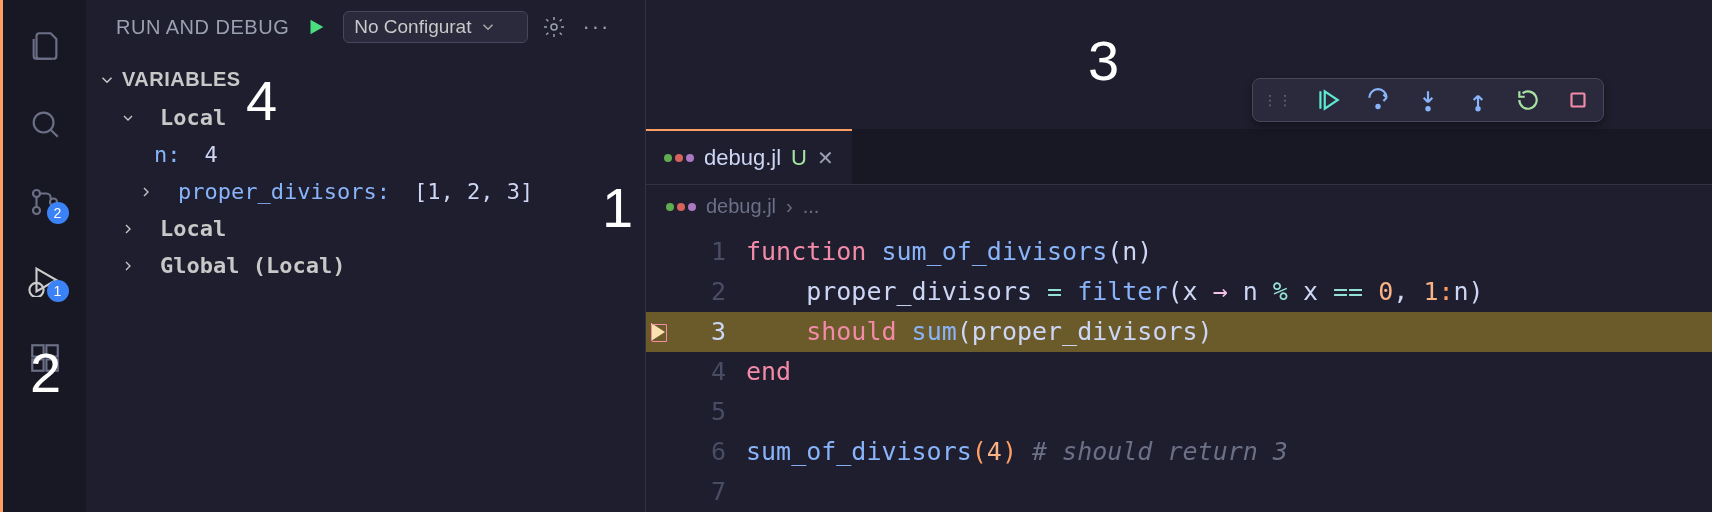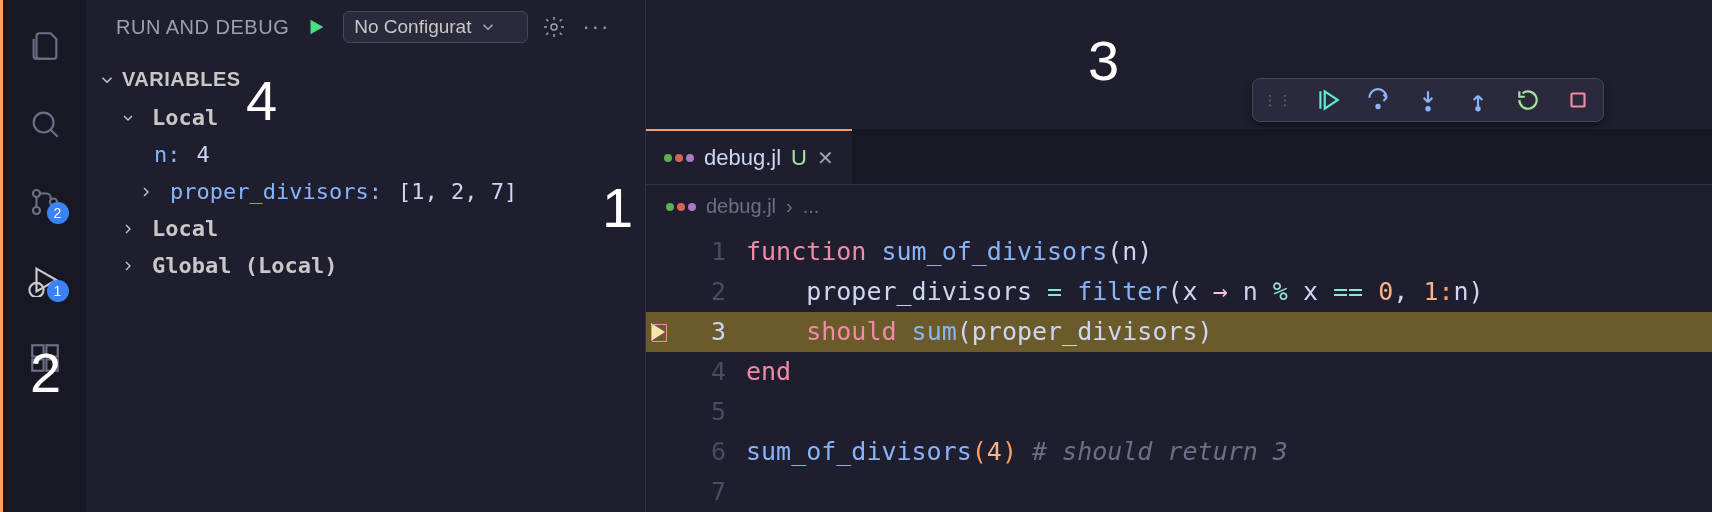--- a/index.html
+++ b/index.html
@@ -103,21 +103,21 @@
     font-size:20px;
     letter-spacing:0.5px;
   }
   .section-header .chev{width:18px;height:18px;stroke:#c8c8c8;stroke-width:2;fill:none;}
   .tree {
     padding-left: 20px;
     font-family: "SF Mono","Menlo","Consolas",monospace;
     font-size:22px;
   }
   .tree-row {
-    display:flex;align-items:center;gap:16px;
+    display:flex;align-items:center;gap:24px;
     padding:6px 8px;
     color:#c8c8c8;
   }
   .tree-row .chev{width:16px;height:16px;stroke:#c8c8c8;stroke-width:2;fill:none;flex-shrink:0;}
   .tree-row.level1{padding-left:14px;font-weight:600;}
   .tree-row.level2{padding-left:48px;}
   .var-name{color:#89b4fa;}
   .var-value{color:#cdd6f4;}
 
   
@@ -321,21 +321,21 @@
       </div>
       <div class="tree-row level2">
         <span class="var-name">n:</span>
         <span class="var-value"> 4</span>
       </div>
       <div class="tree-row level2" style="padding-left:32px;text-align:right;">
         <svg class="chev" viewBox="0 0 24 24" style="transform:rotate(-90deg);">
             <path d="M6 9l6 6 6-6"></path>
           </svg>
         <span class="var-name">proper_divisors:</span>
-        <span class="var-value"> [1, 2, 7]</span>
+        <span class="var-value"> [1, 2, 3]</span>
       </div>
       <div class="tree-row level1">
         <svg class="chev" viewBox="0 0 24 24" style="transform:rotate(-90deg);">
             <path d="M6 9l6 6 6-6"></path>
           </svg>
         <span>Local</span>
       </div>
       <div class="tree-row level1">
         <svg class="chev" viewBox="0 0 24 24" style="transform:rotate(-90deg);">
             <path d="M6 9l6 6 6-6"></path>

